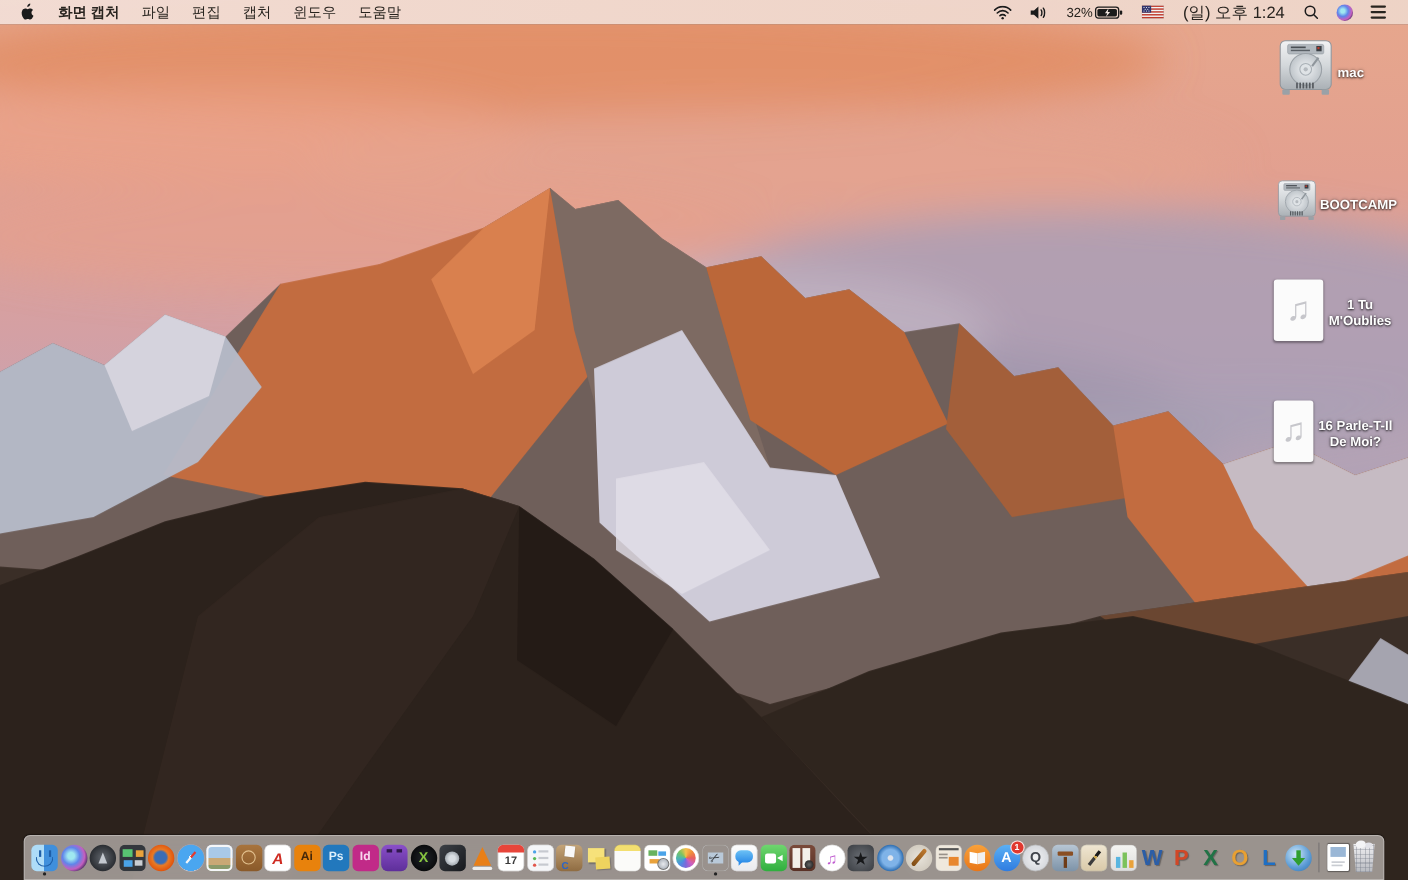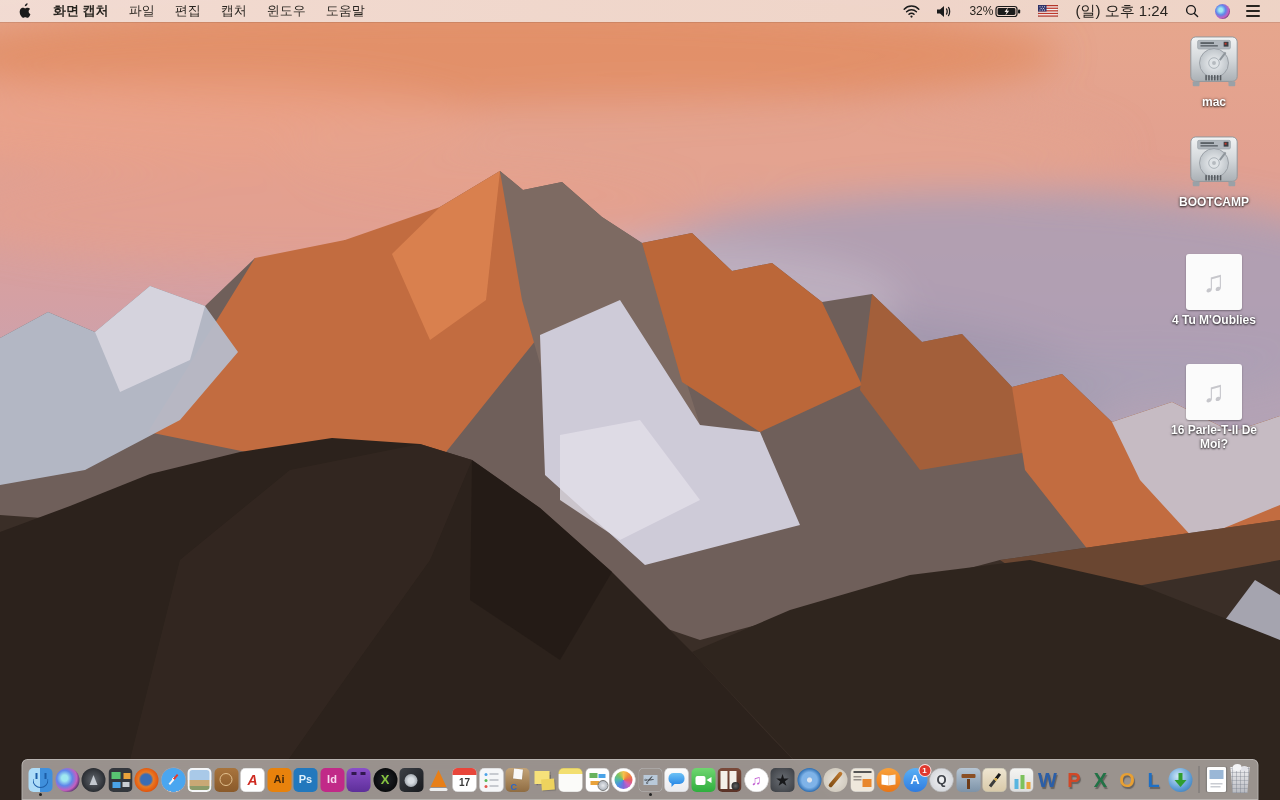--- a/index.html
+++ b/index.html
@@ -18,21 +18,21 @@
   #apple-menu{display:flex;align-items:center;padding:0 10px 0 4px;}
   #status-right{display:flex;align-items:center;gap:0;padding-right:12px;}
   .status-item{display:flex;align-items:center;padding:0 8px;height:22px;}
   #clock{font-size:15px;white-space:nowrap;padding:0 9px;}
   #battery-pct{font-size:12px;padding-right:2px;}
   #siri-orb{width:15px;height:15px;border-radius:50%;
     background:radial-gradient(circle at 38% 40%,#9fe8f0 0 14%,#5f86ea 38%,#c45fc0 62%,#141838 88%);}
   #nc-icon{display:flex;flex-direction:column;gap:3px;}
   #nc-icon i{display:block;width:14px;height:1.8px;background:#28241f;border-radius:1px;}
   
-  .desk-item{position:absolute;width:112px;display:flex;flex-direction:column;align-items:center;}
+  .desk-item{position:absolute;width:112px;display:flex;align-items:center;}
   .desk-label{margin-top:3px;color:#fff;font-weight:700;font-size:12px;line-height:14px;text-align:center;
     text-shadow:0 1px 2px rgba(0,0,0,.75),0 0 3px rgba(0,0,0,.5);}
   .audio-tile{width:56px;height:56px;background:#fbfbfb;border-radius:3px;
     box-shadow:0 1px 2px rgba(0,0,0,.35);display:flex;align-items:center;justify-content:center;}
   .audio-tile span{color:#c6c6cb;font-size:30px;}
   
   #dock{position:absolute;bottom:0;left:50%;transform:translateX(-50%);
     height:33px;padding:4px 7px 4px;border-radius:6px 6px 0 0;
     background:rgba(233,227,224,.58);
     box-shadow:inset 0 0 0 1px rgba(255,255,255,.30),0 0 1px rgba(0,0,0,.35);
@@ -334,21 +334,21 @@
             <rect x="27" y="40.5" width="1.6" height="5.5"></rect>
             <rect x="30" y="40.5" width="1.6" height="5.5"></rect>
             <rect x="33" y="40.5" width="1.6" height="5.5"></rect>
             <rect x="36" y="40.5" width="1.6" height="5.5"></rect>
           </g>
           <rect x="8" y="47" width="7" height="5" rx="1" fill="#9aa1a7"></rect>
           <rect x="45" y="47" width="7" height="5" rx="1" fill="#9aa1a7"></rect>
         </svg>
         <div class="desk-label">mac</div>
       </div>
-      <div class="desk-item" style="left: 1158px; top: 136px;">
+      <div class="desk-item" style="left: 1158px; top: 156px;">
         <svg width="58" height="56" viewBox="0 0 60 58">
           <rect x="6" y="1" width="48" height="46" rx="5" fill="url(#driveg)" stroke="#8f969c"></rect>
           <rect x="13" y="4.5" width="34" height="9" rx="1.5" fill="#b2b8be" stroke="#969da3" stroke-width=".6"></rect>
           <rect x="16" y="6.5" width="14" height="1.6" fill="#4a4f54"></rect>
           <rect x="16" y="9.5" width="18" height="1.4" fill="#5a6066"></rect>
           <rect x="40" y="6" width="5" height="5" fill="#3a3f44"></rect>
           <rect x="41" y="7" width="2" height="2" fill="#c0392b"></rect>
           <circle cx="30" cy="28" r="15" fill="url(#platterg)" stroke="#9aa0a6"></circle>
           <circle cx="30" cy="28" r="5.5" fill="#dfe3e6" stroke="#a9b0b6"></circle>
           <circle cx="30" cy="28" r="2" fill="#b5babf"></circle>
@@ -363,21 +363,21 @@
           </g>
           <rect x="8" y="47" width="7" height="5" rx="1" fill="#9aa1a7"></rect>
           <rect x="45" y="47" width="7" height="5" rx="1" fill="#9aa1a7"></rect>
         </svg>
         <div class="desk-label">BOOTCAMP</div>
       </div>
       <div class="desk-item" style="left: 1158px; top: 254px;">
         <div class="audio-tile">
           <span>♫</span>
         </div>
-        <div class="desk-label">4 Tu M'Oublies</div>
+        <div class="desk-label">1 Tu M'Oublies</div>
       </div>
       <div class="desk-item" style="left: 1158px; top: 364px;">
         <div class="audio-tile">
           <span>♫</span>
         </div>
         <div class="desk-label">16 Parle-T-Il De Moi?</div>
       </div>
     </div>
 
   <div id="dock">

